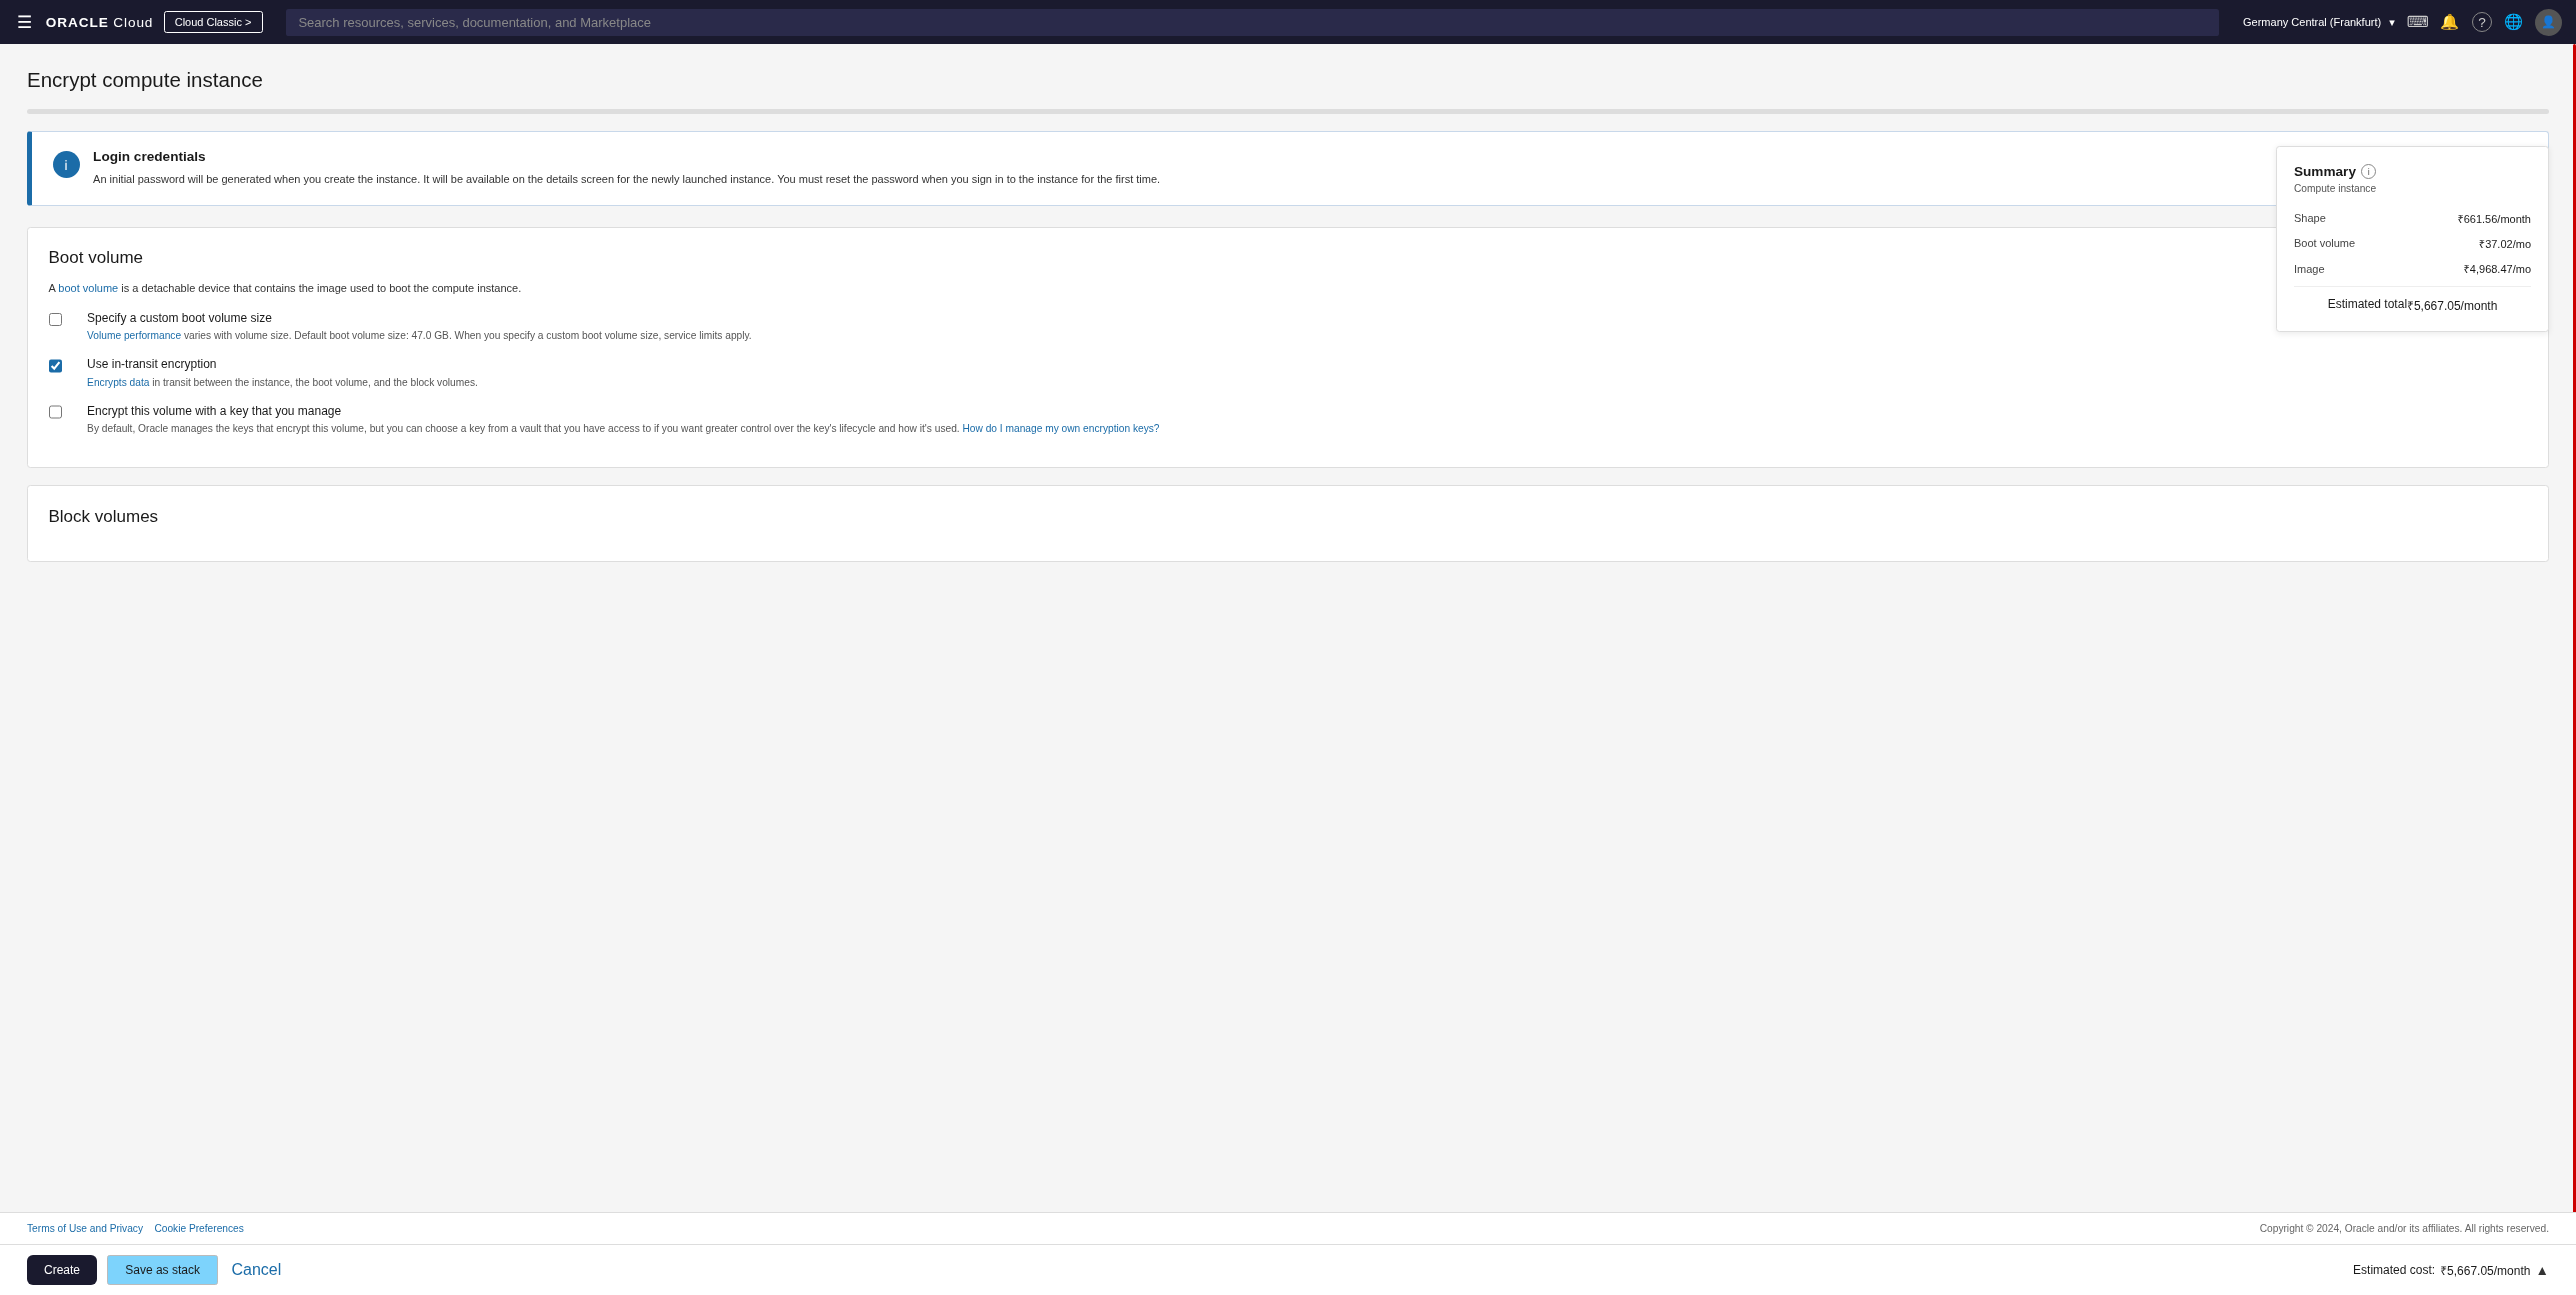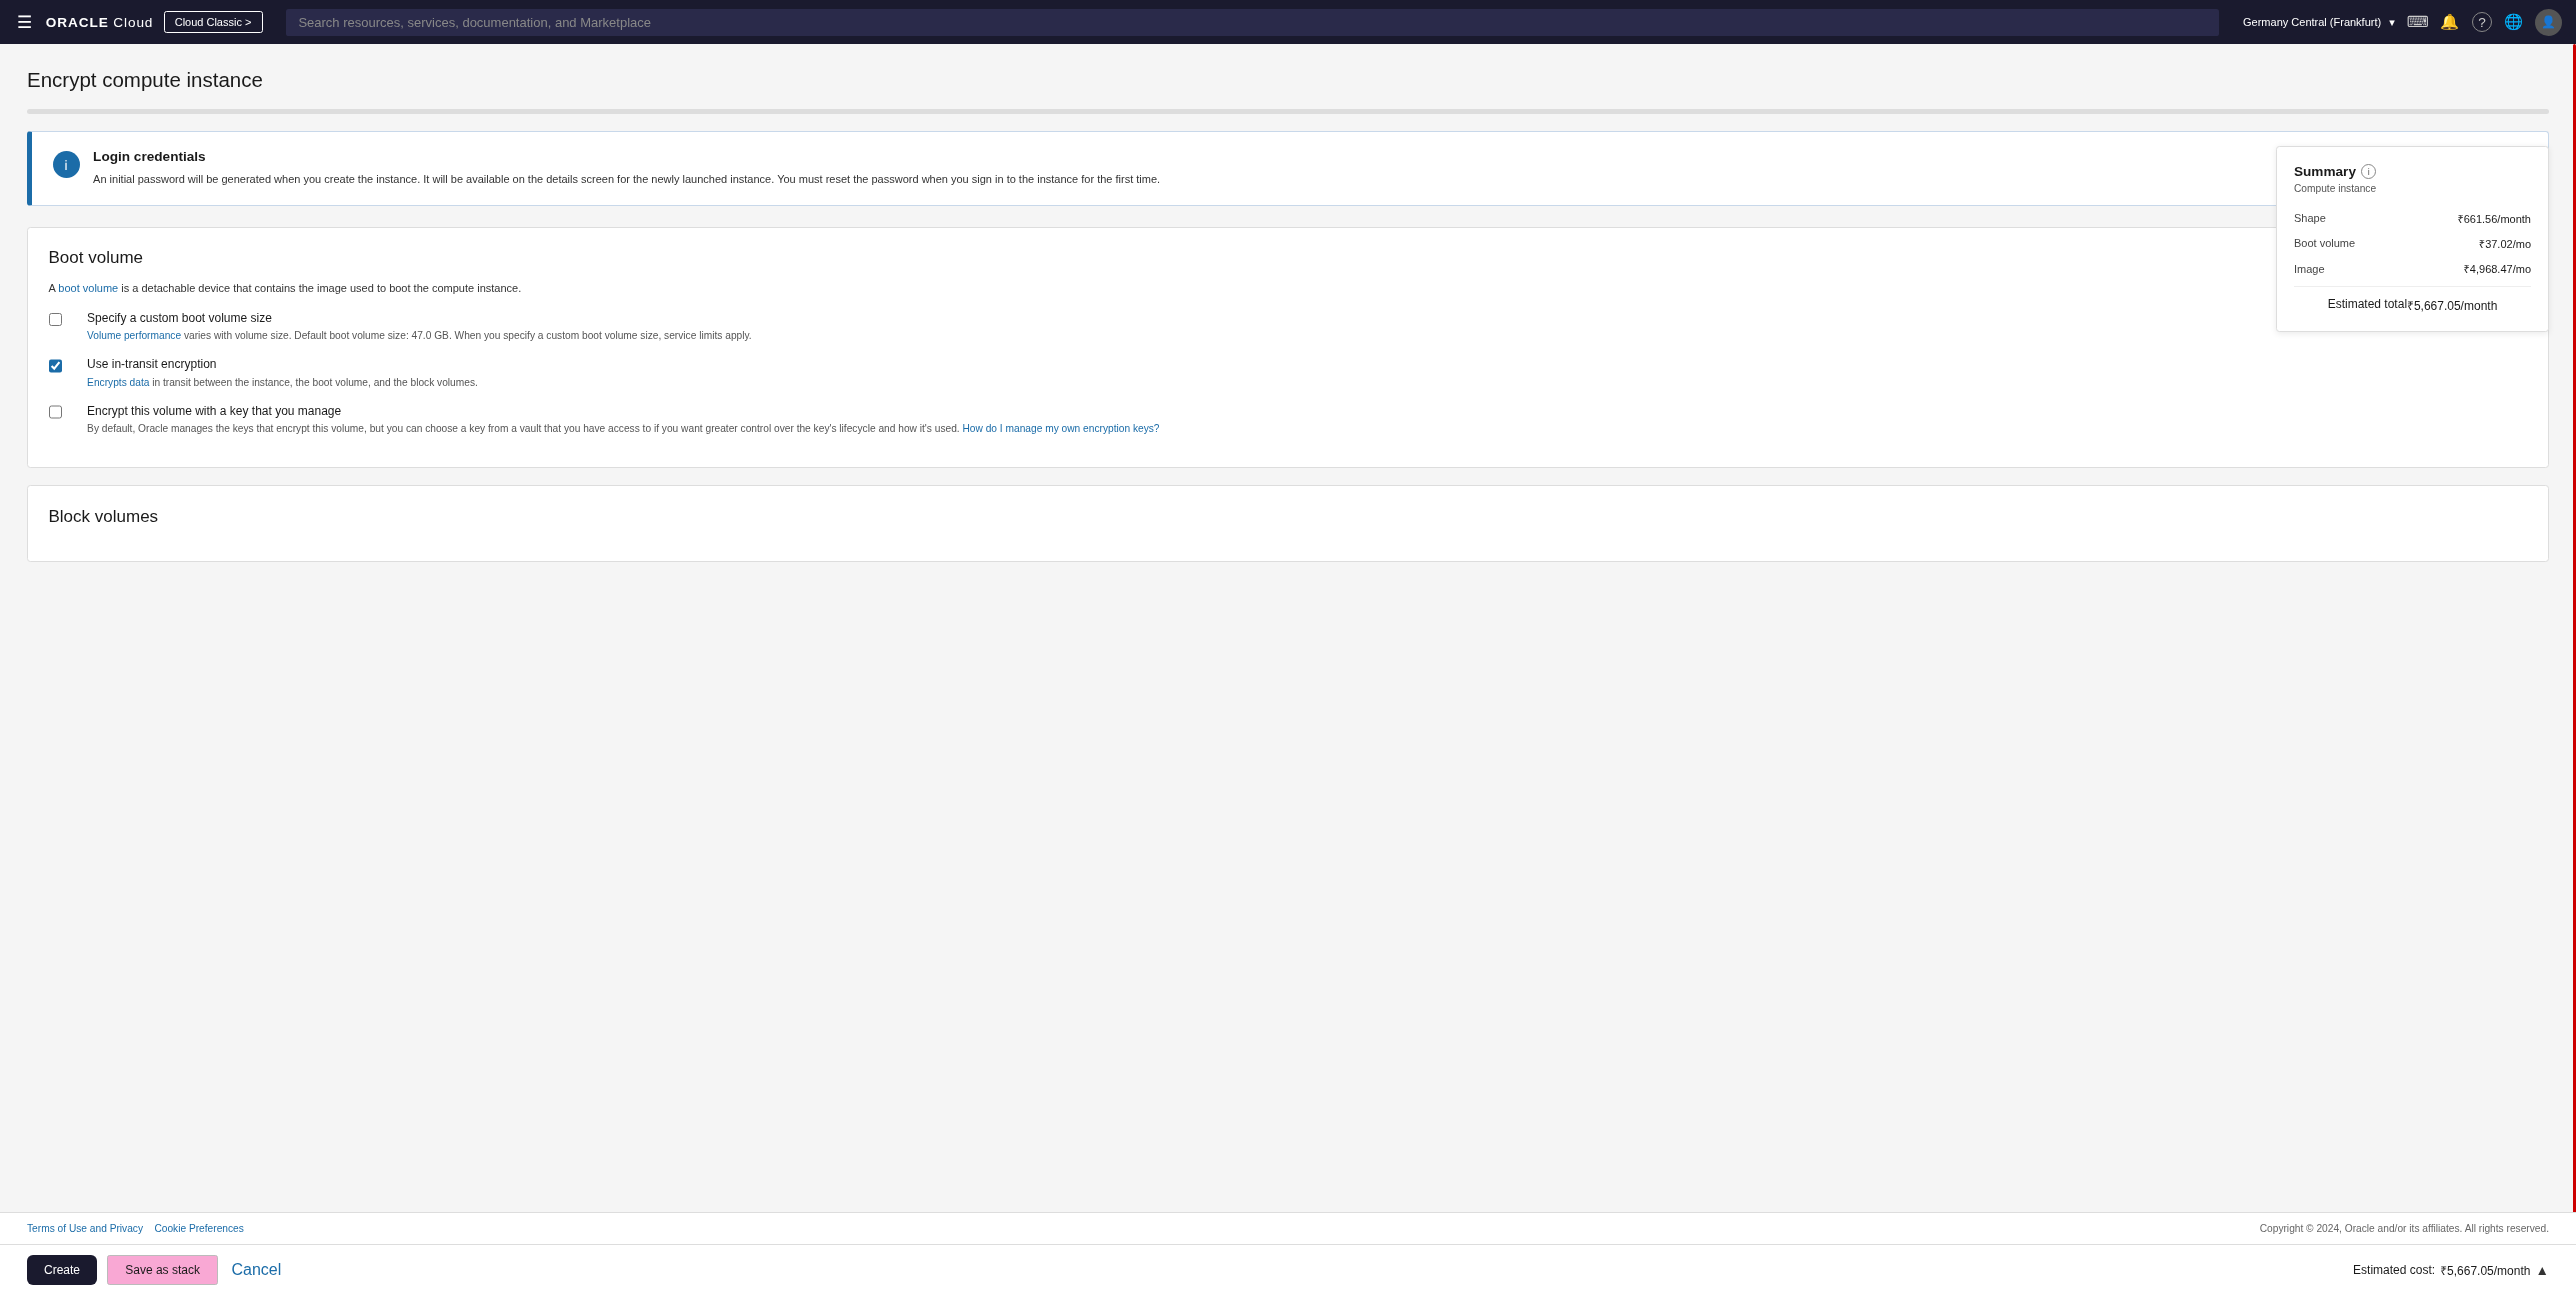--- a/index.html
+++ b/index.html
@@ -304,21 +304,21 @@
     .btn-primary {
       background: #1a1a2e;
       color: #fff;
       border: none;
       padding: 7.7px 17px;
       border-radius: 6px;
       font-size: 12px;
       cursor: pointer;
     }
     .btn-secondary {
-      background: #f9a8d4;
+      background: #7dd3fc;
       color: #1a1a1a;
       border: 0.9px solid #bbb;
       padding: 6.8px 17px;
       border-radius: 2.6px;
       font-size: 12px;
       cursor: pointer;
     }
     .btn-link {
       background: none;
       border: none;

